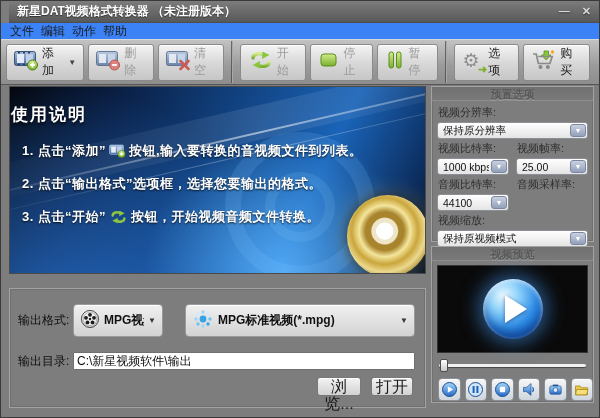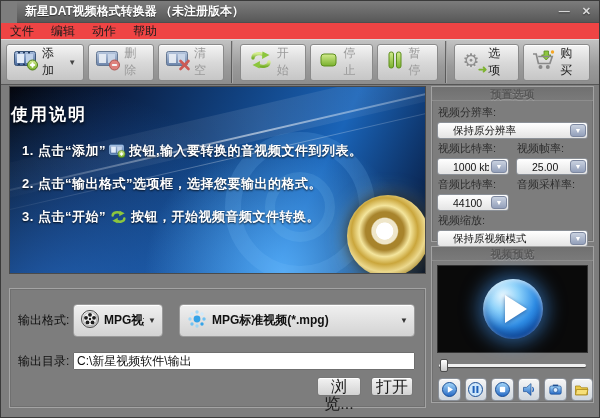--- a/index.html
+++ b/index.html
@@ -7,33 +7,33 @@
   body { font-family:"Liberation Sans", sans-serif; }
 
   .window{
     position:relative; width:600px; height:418px;
     background:#7d7d7d; border:1px solid #3a3a3a;
     overflow:hidden;
   }
 
   
   .titlebar{
-    position:absolute; top:0; left:16px; right:0; height:22px;
+    position:absolute; top:0; left:8px; right:0; height:22px;
     background:linear-gradient(#7c7c7c,#585858);
     border-bottom:1px solid #4e4e4e;
     display:flex; align-items:center; padding:0 8px;
   }
   .title{ color:#fff; font-size:12px; font-weight:bold; text-shadow:0 1px 1px rgba(0,0,0,.5); }
   .win-btns{ margin-left:auto; display:flex; gap:12px; }
   .win-btn{ color:#d9d9d9; font-size:11px; font-weight:bold; line-height:11px; cursor:default; text-shadow:0 1px 1px rgba(0,0,0,.5); }
 
   
   .menubar{
     position:absolute; top:22px; left:0; right:0; height:16px;
-    background:#ef4444; display:flex; align-items:center; gap:17px; padding-left:9px;
+    background:#3b82f6; display:flex; align-items:center; gap:7px; padding-left:9px;
   }
   .menu-item{ font-size:12px; color:#1c1c1c; }
 
   
   .toolbar{
     position:absolute; top:38px; left:0; right:0; height:46px;
     background:linear-gradient(#c2c2c2,#9a9a9a 60%,#8d8d8d);
     border-top:1px solid #d8d8d8; border-bottom:1px solid #565656;
     display:flex; align-items:center; padding:0 5px;
   }
@@ -82,21 +82,21 @@
   .gb-header{ height:14px; background:linear-gradient(#707070,#7a7a7a); border-bottom:1px solid #8d8d8d;
     text-align:center; font-size:11px; font-weight:bold; color:#585858; line-height:14px; text-shadow:0 1px 0 rgba(255,255,255,.22); }
 
   .preset{ left:430px; top:85px; width:163px; height:156px; }
   .preset-body{ padding:2px 5px; }
   .fld-label{ font-size:11px; color:#2e2e2e; margin:2px 0 2px 1px; }
   .combo{
     height:17px; border:1px solid #8b9097; border-radius:3px;
     background:linear-gradient(#ffffff,#e4e4e4);
     display:flex; align-items:center; font-size:10.5px; color:#111;
-    padding-left:15px; overflow:hidden;
+    padding-left:5px; overflow:hidden;
   }
   .combo .val{ flex:1; white-space:nowrap; overflow:hidden; }
   .drop-btn{
     width:16px; height:13px; margin:0 1px 0 2px; border-radius:3px; flex:0 0 auto;
     background:linear-gradient(#c9d1e0,#93a0ba); border:1px solid #7d88a0;
     color:#fff; font-size:7px; line-height:12px; text-align:center;
   }
   .two-col{ display:grid; grid-template-columns:1fr 1fr; column-gap:7px; }
 
   .preview{ left:430px; top:245px; width:163px; height:157px; }
@@ -435,21 +435,21 @@
               <circle cx="14" cy="8.8" r="1.9" fill="#1c1c1c"></circle>
             <circle cx="12.5" cy="13.4" r="1.9" fill="#1c1c1c"></circle>
               <circle cx="7.5" cy="13.4" r="1.9" fill="#1c1c1c"></circle>
             <circle cx="6" cy="8.8" r="1.9" fill="#1c1c1c"></circle>
               <circle cx="10" cy="10" r="1.2" fill="#1c1c1c"></circle>
           </svg>
         </span>
         <span class="val">MPG视频</span>
         <span class="caret">▼</span>
       </div>
-      <div class="bigcombo" style="flex:1; margin-left:16px;">
+      <div class="bigcombo" style="flex:1; margin-left:22px;">
         <span>
           <svg width="22" height="22" viewBox="0 0 22 22">
             <circle cx="11" cy="11" r="3.4" fill="#35a3e8"></circle>
             <circle cx="18" cy="11" r="1.7" fill="#6fc2f2"></circle>
               <circle cx="16" cy="16" r="1.7" fill="#35a3e8"></circle>
             <circle cx="11" cy="18" r="1.7" fill="#9ed7f7"></circle>
               <circle cx="6" cy="16" r="1.7" fill="#6fc2f2"></circle>
             <circle cx="4" cy="11" r="1.7" fill="#9ed7f7"></circle>
               <circle cx="6" cy="6" r="1.7" fill="#cfeafc"></circle>
             <circle cx="11" cy="4" r="1.7" fill="#9ed7f7"></circle>

